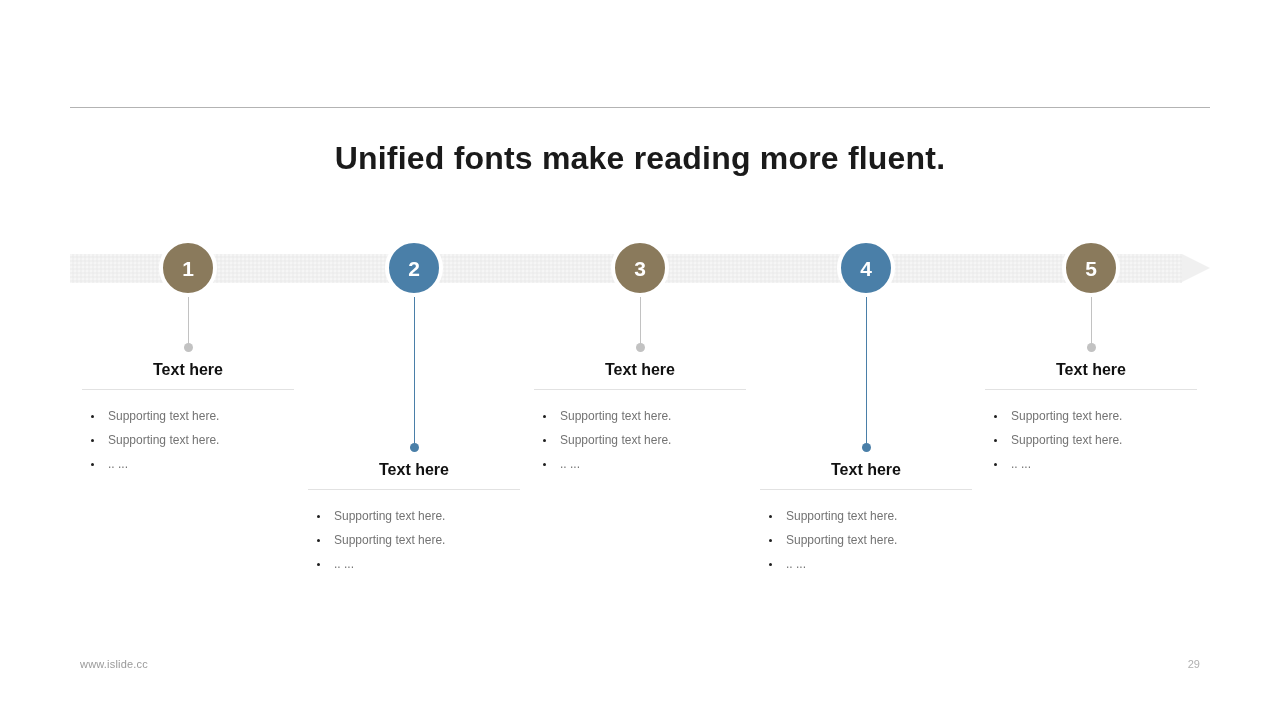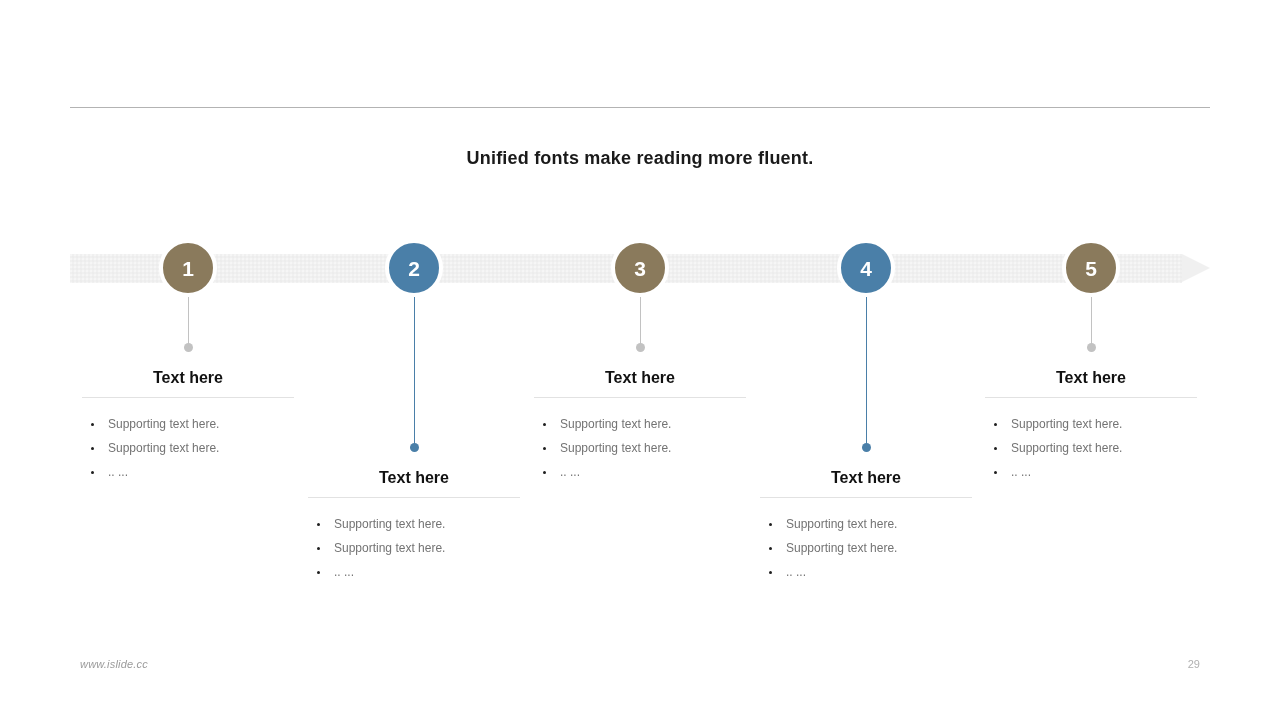--- a/index.html
+++ b/index.html
@@ -32,21 +32,21 @@
     background: #b3b3b3;
   }
 
   
   .title {
     position: absolute;
     left: 0;
     top: 142px;
     width: 1280px;
     text-align: center;
-    font-size: 18px;
+    font-size: 32px;
     font-weight: bold;
     color: #1a1a1a;
     letter-spacing: 0.2px;
     line-height: 32px;
   }
 
   
   .bar-wrap {
     position: absolute;
     left: 70px;
@@ -114,21 +114,21 @@
   .col {
     position: absolute;
     width: 212px;
   }
   .col-heading {
     text-align: center;
     font-size: 16px;
     font-weight: bold;
     color: #111111;
     line-height: 20px;
-    margin: 8px;
+    margin: 0;
     white-space: nowrap;
   }
   .col-divider {
     margin-top: 9px;
     width: 100%;
     height: 1px;
     background: #e2e2e2;
   }
   .col-list {
     list-style: none;
@@ -155,21 +155,20 @@
   }
 
   
   .footer-url {
     position: absolute;
     left: 80px;
     top: 658px;
     font-size: 11px;
     color: #9a9a9a;
     letter-spacing: 0.2px;
-    font-style: italic;
   }
   .footer-page {
     position: absolute;
     right: 80px;
     top: 658px;
     font-size: 11px;
     color: #b0b0b0;
     text-align: right;
   }
 </style>

